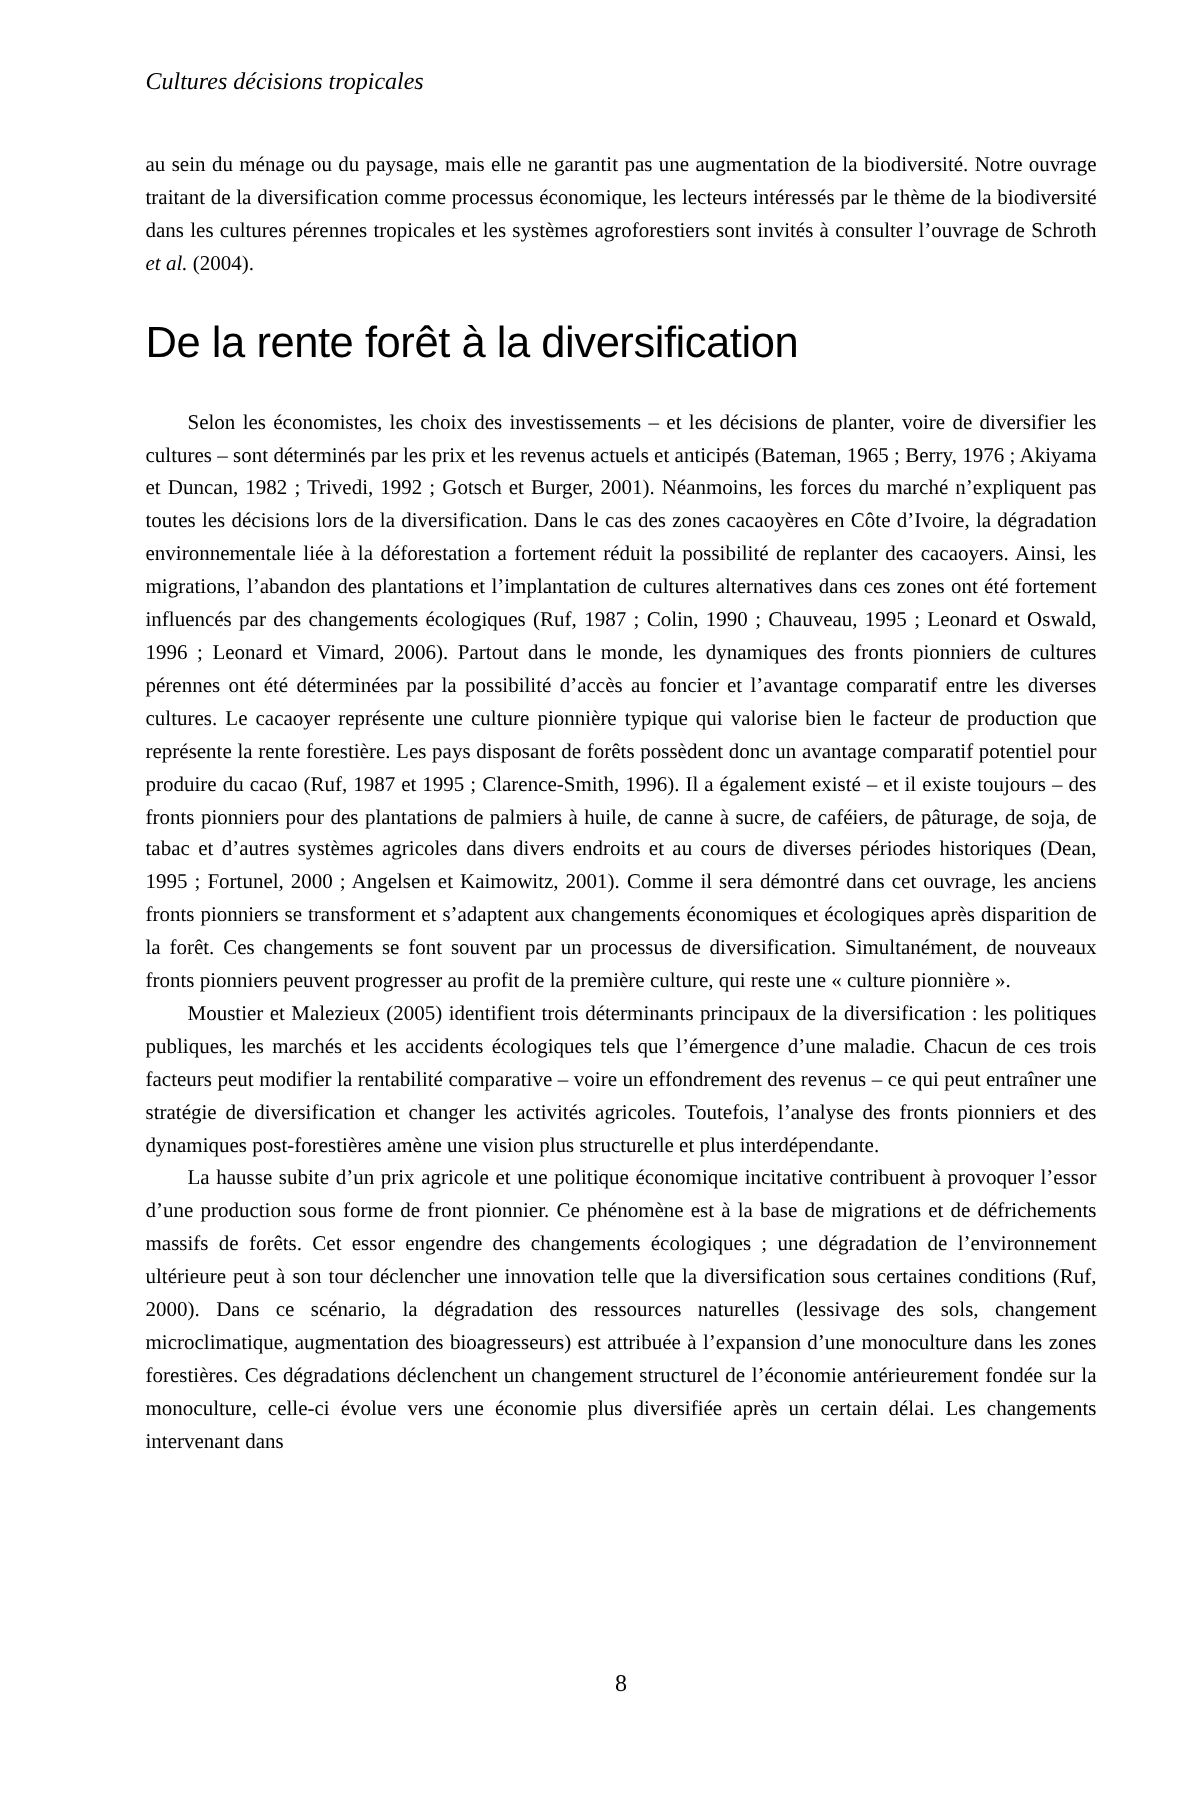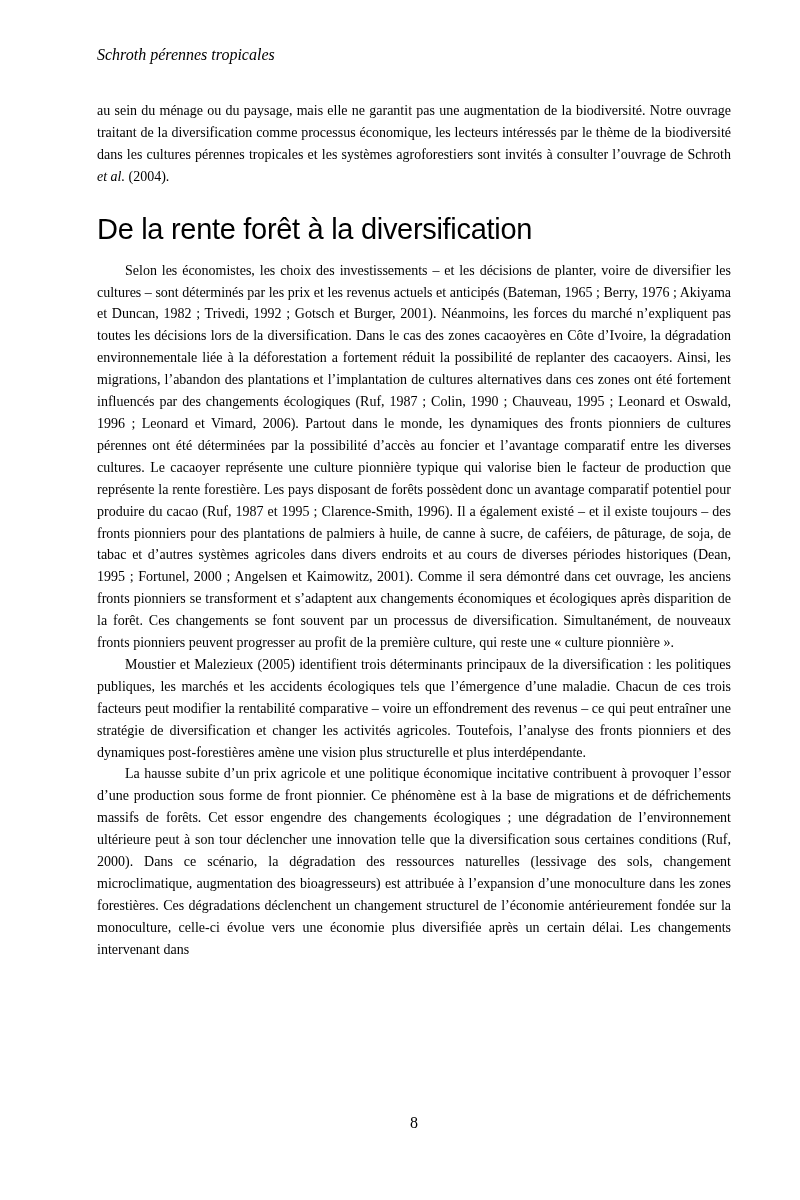--- a/index.html
+++ b/index.html
@@ -30,21 +30,21 @@
   }
   .intro-block {
     margin-top: 35px;
   }
   .section-heading {
     font-family: "Liberation Sans", sans-serif;
     font-weight: 400;
     font-size: 29px;
     line-height: 32px;
     letter-spacing: -0.3px;
-    margin: 25px 0 15px 0;
+    margin: 25px 0 27px 0;
   }
   p.para {
     margin: 0;
     text-align: justify;
     font-size: 14px;
     line-height: 21.9px;
   }
   p.para.indent {
     text-indent: 28px;
   }
@@ -59,21 +59,21 @@
     text-align: center;
     font-size: 16px;
   }
 </style>
 </head>
 <body>
 
 <div class="page">
   <div class="text-col">
 
-    <p class="running-header">Schroth pérennes tropicales</p>
+    <p class="running-header">Cultures décisions tropicales</p>
 
     <div class="intro-block">
         <p class="para"><span>au sein du ménage ou du paysage, mais elle ne garantit pas une augmentation de la biodiversité. Notre ouvrage traitant de la diversification comme processus économique, les lecteurs intéressés par le thème de la biodiversité dans les cultures pérennes tropicales et les systèmes agroforestiers sont invités à consulter l’ouvrage de Schroth </span><span class="seg-italic">et al.</span><span> (2004).</span></p>
       </div>
 
     <h1 class="section-heading">De la rente forêt à la diversification</h1>
 
     <div>
         <p class="para indent"><span>Selon les économistes, les choix des investissements – et les décisions de planter, voire de diversifier les cultures – sont déterminés par les prix et les revenus actuels et anticipés (Bateman, 1965 ; Berry, 1976 ; Akiyama et Duncan, 1982 ; Trivedi, 1992 ; Gotsch et Burger, 2001). Néanmoins, les forces du marché n’expliquent pas toutes les décisions lors de la diversification. Dans le cas des zones cacaoyères en Côte d’Ivoire, la dégradation environnementale liée à la déforestation a fortement réduit la possibilité de replanter des cacaoyers. Ainsi, les migrations, l’abandon des plantations et l’implantation de cultures alternatives dans ces zones ont été fortement influencés par des changements écologiques (Ruf, 1987 ; Colin, 1990 ; Chauveau, 1995 ; Leonard et Oswald, 1996 ; Leonard et Vimard, 2006). Partout dans le monde, les dynamiques des fronts pionniers de cultures pérennes ont été déterminées par la possibilité d’accès au foncier et l’avantage comparatif entre les diverses cultures. Le cacaoyer représente une culture pionnière typique qui valorise bien le facteur de production que représente la rente forestière. Les pays disposant de forêts possèdent donc un avantage comparatif potentiel pour produire du cacao (Ruf, 1987 et 1995 ; Clarence-Smith, 1996). Il a également existé – et il existe toujours – des fronts pionniers pour des plantations de palmiers à huile, de canne à sucre, de caféiers, de pâturage, de soja, de tabac et d’autres systèmes agricoles dans divers endroits et au cours de diverses périodes historiques (Dean, 1995 ; Fortunel, 2000 ; Angelsen et Kaimowitz, 2001). Comme il sera démontré dans cet ouvrage, les anciens fronts pionniers se transforment et s’adaptent aux changements économiques et écologiques après disparition de la forêt. Ces changements se font souvent par un processus de diversification. Simultanément, de nouveaux fronts pionniers peuvent progresser au profit de la première culture, qui reste une « culture pionnière ».</span></p>
         <p class="para indent"><span>Moustier et Malezieux (2005) identifient trois déterminants principaux de la diversification : les politiques publiques, les marchés et les accidents écologiques tels que l’émergence d’une maladie. Chacun de ces trois facteurs peut modifier la rentabilité comparative – voire un effondrement des revenus – ce qui peut entraîner une stratégie de diversification et changer les activités agricoles. Toutefois, l’analyse des fronts pionniers et des dynamiques post-forestières amène une vision plus structurelle et plus interdépendante.</span></p>

